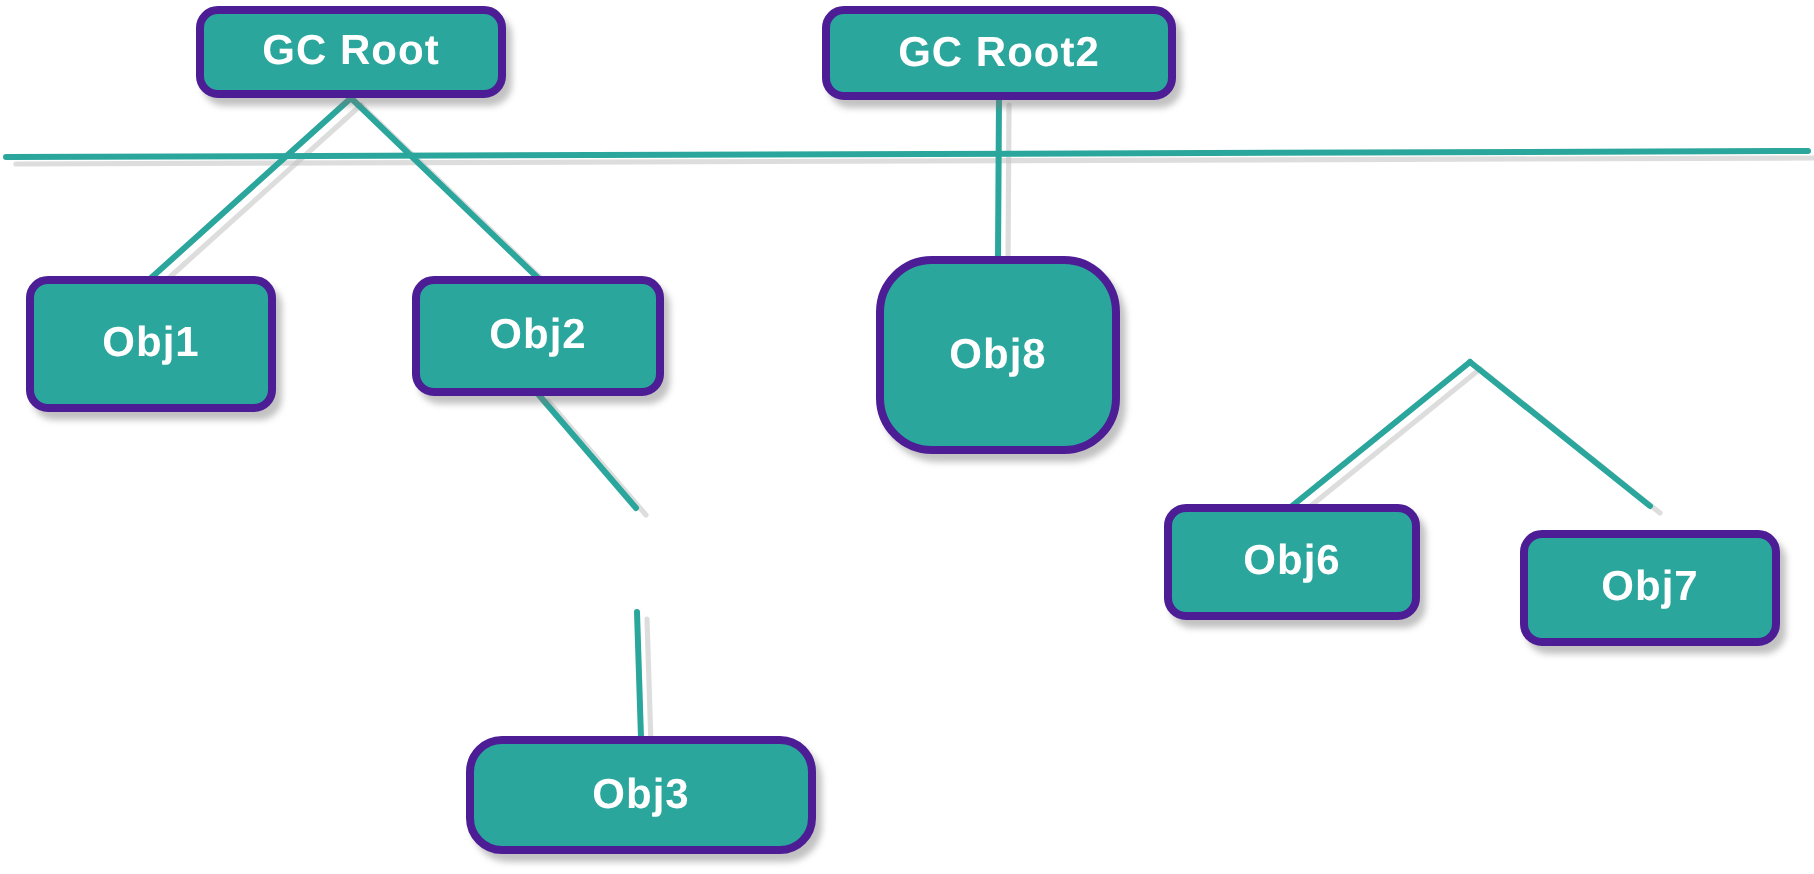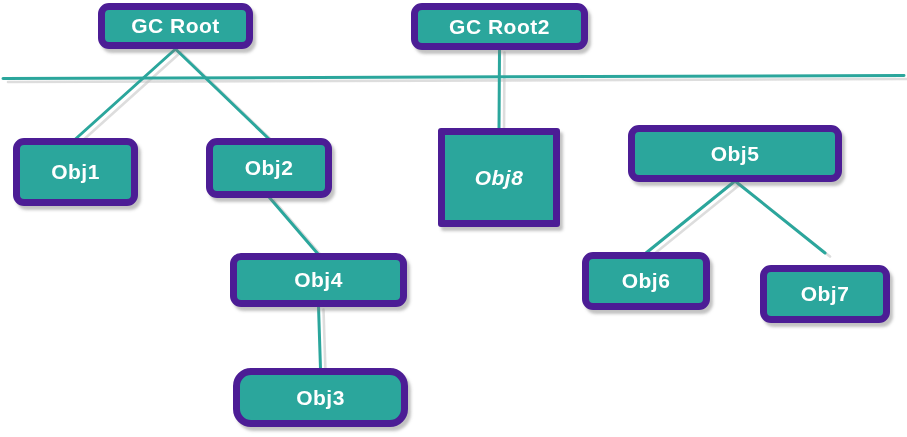--- a/index.html
+++ b/index.html
@@ -18,41 +18,41 @@
   #edge-layer {
     position: absolute;
     left: 0;
     top: 0;
     width: 907px;
     height: 437px;
   }
   .node {
     position: absolute;
     background: #2BA69C;
-    border: 7px solid #4c1d95;
+    border: 4px solid #4c1d95;
     border-radius: 11px;
     box-shadow: 3px 4px 3px rgba(120,120,120,0.45);
     display: flex;
     align-items: center;
     justify-content: center;
     color: #ffffff;
     font-size: 21px;
     font-weight: bold;
     letter-spacing: 0.5px;
     box-sizing: border-box;
   }
   .node .label {
     white-space: nowrap;
   }
   
   #node-gc-root  { left:  98px; top:   3px; width: 155px; height: 46px; }
   #node-gc-root2 { left: 411px; top:   3px; width: 177px; height: 47px; align-items: center; }
   #node-obj1     { left:  13px; top: 138px; width: 125px; height: 68px; }
   #node-obj2     { left: 206px; top: 138px; width: 126px; height: 60px; text-align: right; }
-  #node-obj8     { left: 438px; top: 128px; width: 122px; height: 99px; border-radius: 3px; font-style: italic; }
+  #node-obj8     { left: 438px; top: 128px; width: 122px; height: 99px; border-radius: 28px; }
   #node-obj5     { left: 628px; top: 125px; width: 214px; height: 57px; }
   #node-obj4     { left: 230px; top: 253px; width: 177px; height: 54px; }
   #node-obj6     { left: 582px; top: 252px; width: 128px; height: 58px; }
   #node-obj7     { left: 760px; top: 265px; width: 130px; height: 58px; justify-content: center; }
   #node-obj3     { left: 233px; top: 368px; width: 175px; height: 59px; border-radius: 18px; }
 
   .edge-shadow {
     stroke: #c2c2c2;
     stroke-width: 2.6;
     stroke-linecap: round;
@@ -106,27 +106,21 @@
   </div>
 
   <div class="node" id="node-obj2">
     <span class="label">Obj2</span>
   </div>
 
   <div class="node" id="node-obj8">
     <span class="label">Obj8</span>
   </div>
 
-  <div class="node" id="node-obj5">
-    <span class="label">Obj5</span>
-  </div>
 
-  <div class="node" id="node-obj4">
-    <span class="label">Obj4</span>
-  </div>
 
   <div class="node" id="node-obj6">
     <span class="label">Obj6</span>
   </div>
 
   <div class="node" id="node-obj7">
     <span class="label">Obj7</span>
   </div>
 
   <div class="node" id="node-obj3">

